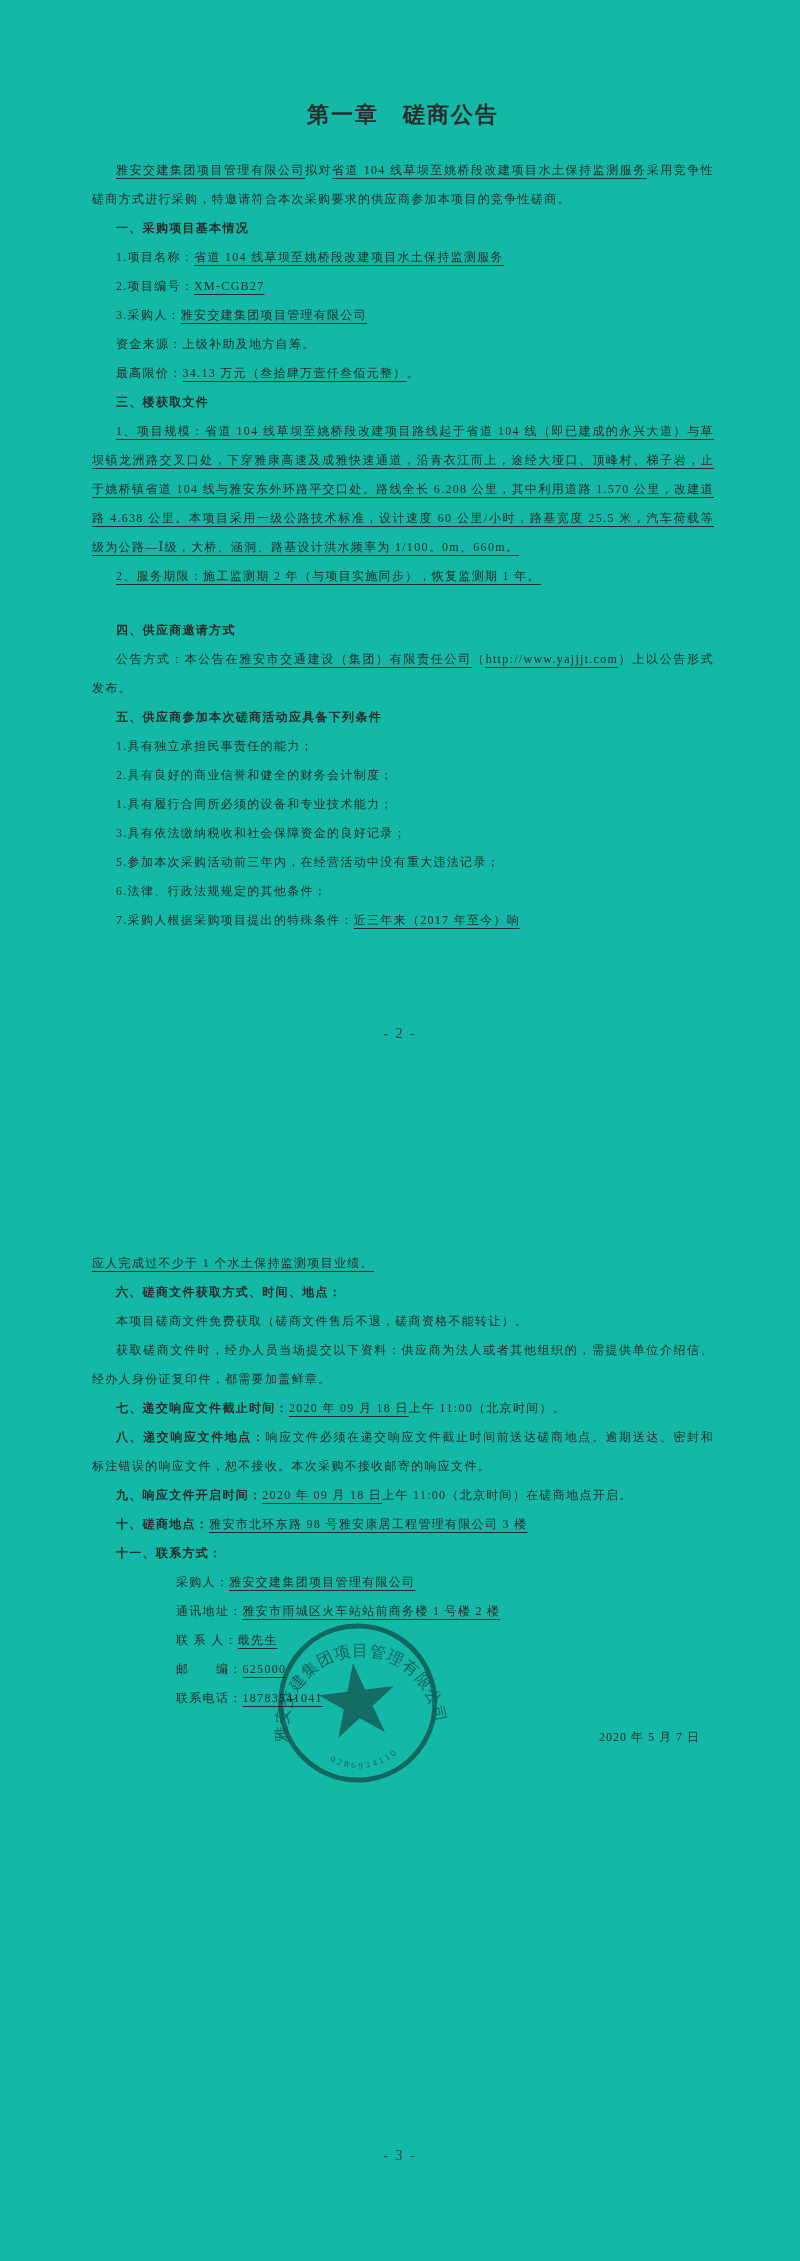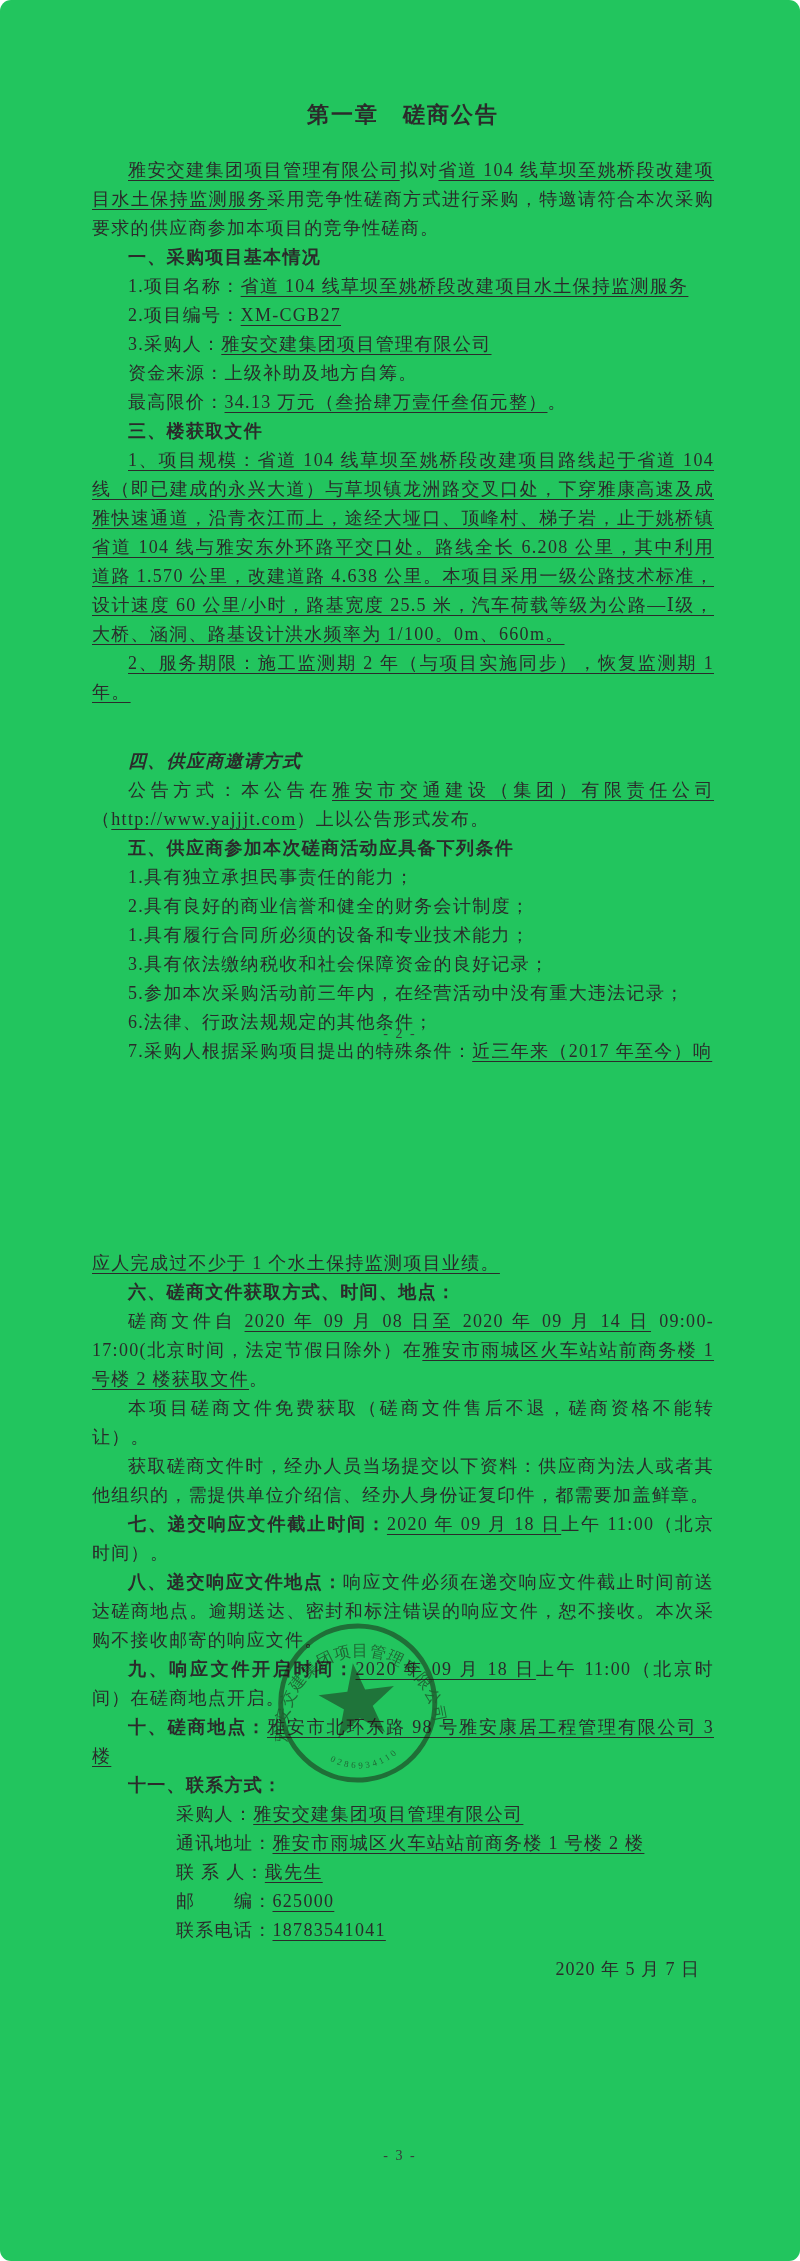--- a/index.html
+++ b/index.html
@@ -1,27 +1,27 @@
 <!DOCTYPE html>
 <html><head>
 <meta charset="utf-8">
 <style>
   html,body{margin:0;padding:0;background:#ffffff;}
-  .sheet{position:relative;width:800px;height:2261px;background:#22c55e;
-         font-family:"Liberation Serif","DejaVu Serif",serif;color:#2b2b2b;overflow:hidden;border-radius:11px;}
+  .sheet{position:relative;width:800px;height:2261px;background:#14b8a6;
+         font-family:"Liberation Serif","DejaVu Serif",serif;color:#2b2b2b;overflow:hidden;}
   .content{position:absolute;left:92px;width:622px;}
   #page1-content{top:100px;}
   #page2-content{top:1249px;}
   .doc-title{font-size:22px;font-weight:bold;text-align:center;line-height:30px;
              letter-spacing:2px;margin:0 0 26px 0;}
-  p.line{margin:0;font-size:18px;line-height:29px;letter-spacing:1.3px;
+  p.line{margin:0;font-size:12px;line-height:29px;letter-spacing:1.3px;
          text-align:justify;}
   p.ind{text-indent:2em;}
   p.h{font-weight:bold;}
-  p.gap{margin-top:40px;font-style:italic;}
+  p.gap{margin-top:25px;}
   p.contact{padding-left:84px;text-indent:0;}
   p.date{text-align:right;padding-right:14px;margin-top:10px;letter-spacing:1px;}
   span.u{text-decoration:underline;text-decoration-thickness:1px;text-underline-offset:4px;}
   span.b{font-weight:bold;margin-top:46px;}
   .page-num{position:absolute;left:0;width:100%;text-align:center;font-size:14px;
             color:#3a3a3a;letter-spacing:2px;}
   #page1-num{top:1026px;}
   #page2-num{top:2148px;}
   .seal{position:absolute;left:268px;top:1612px;width:180px;height:186px;
         mix-blend-mode:multiply;opacity:0.78;transform:rotate(-7deg);pointer-events:none;}
@@ -56,21 +56,20 @@
         <p class="line ind"><span>7.采购人根据采购项目提出的特殊条件：</span><span class="u">近三年来（2017 年至今）响</span></p>
       </div>
   </div>
 
   <div class="page-num" id="page1-num">- 2 -</div>
 
   <div class="content" id="page2-content">
     <div id="page2-blocks">
         <p class="line"><span class="u">应人完成过不少于 1 个水土保持监测项目业绩。</span></p>
         <p class="line h ind"><span>六、磋商文件获取方式、时间、地点：</span></p>
-        <p class="line ind"><span>磋商文件自 </span><span class="u">2020 年 09 月 08 日至 2020 年 09 月 14 日</span><span> 09:00-17:00(北京时间，法定节假日除外）在</span><span class="u">雅安市雨城区火车站站前商务楼 1 号楼 2 楼获取文件</span><span>。</span></p>
         <p class="line ind"><span>本项目磋商文件免费获取（磋商文件售后不退，磋商资格不能转让）。</span></p>
         <p class="line ind"><span>获取磋商文件时，经办人员当场提交以下资料：供应商为法人或者其他组织的，需提供单位介绍信、经办人身份证复印件，都需要加盖鲜章。</span></p>
         <p class="line ind"><span class="b">七、递交响应文件截止时间：</span><span class="u">2020 年 09 月 18 日</span><span>上午 11:00（北京时间）。</span></p>
         <p class="line ind"><span class="b">八、递交响应文件地点：</span><span>响应文件必须在递交响应文件截止时间前送达磋商地点。逾期送达、密封和标注错误的响应文件，恕不接收。本次采购不接收邮寄的响应文件。</span></p>
         <p class="line ind"><span class="b">九、响应文件开启时间：</span><span class="u">2020 年 09 月 18 日</span><span>上午 11:00（北京时间）在磋商地点开启。</span></p>
         <p class="line ind"><span class="b">十、磋商地点：</span><span class="u">雅安市北环东路 98 号雅安康居工程管理有限公司 3 楼</span></p>
         <p class="line h ind"><span>十一、联系方式：</span></p>
         <p class="line contact"><span>采购人：</span><span class="u">雅安交建集团项目管理有限公司</span></p>
         <p class="line contact"><span>通讯地址：</span><span class="u">雅安市雨城区火车站站前商务楼 1 号楼 2 楼</span></p>
         <p class="line contact"><span>联 系 人：</span><span class="u">戢先生</span></p>

